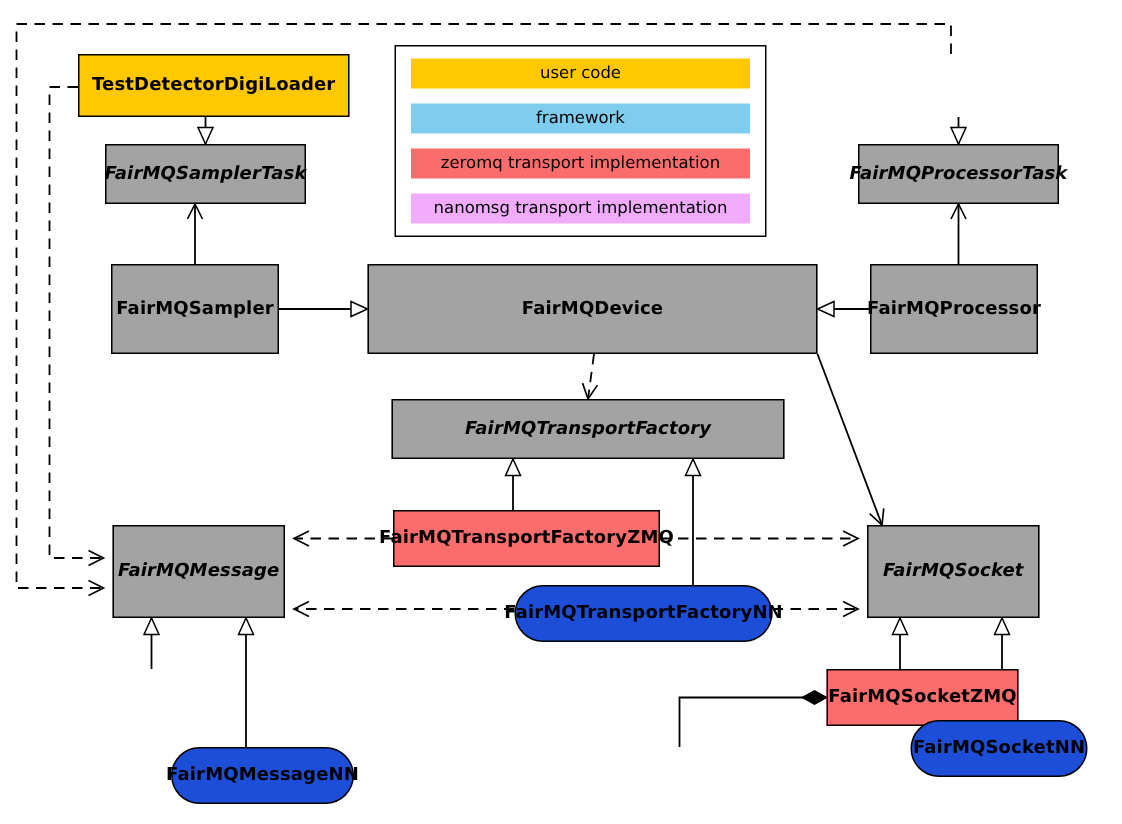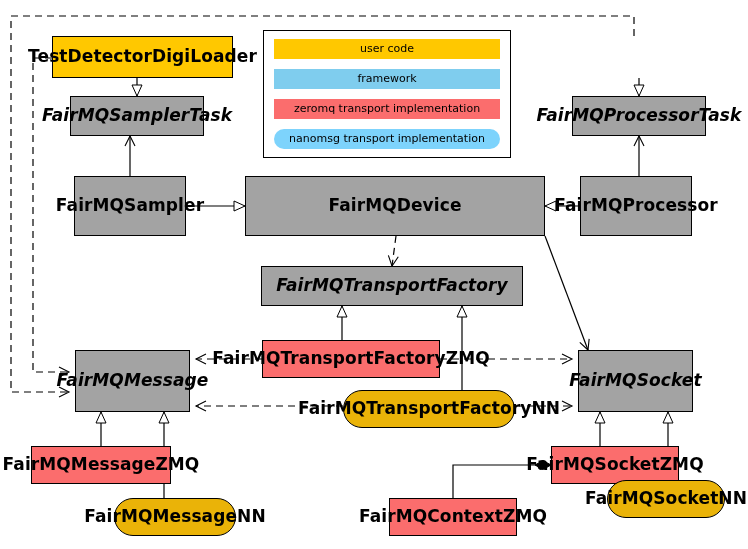--- a/index.html
+++ b/index.html
@@ -11,32 +11,32 @@
   #stage{position:relative;width:748px;height:549px;background:#ffffff;}
 
   svg#wires{position:absolute;left:0;top:0;width:748px;height:549px;}
 
   .node{
     position:absolute;
     box-sizing:border-box;
     border:1px solid #000000;
     display:flex;align-items:center;justify-content:center;
     text-align:center;
-    font-size:17px;
+    font-size:12px;
     font-weight:bold;
     color:#000000;
     line-height:1.15;
     padding:2px 4px;
     letter-spacing:.1px;
   }
   .node.abstract{font-style:italic;}
   .c-user{background:#FFC800;}
   .c-fw{background:#a3a3a3;}
   .c-zmq{background:#FB6D6D;}
-  .c-nn{background:#eab308;border-radius:19px;}
+  .c-nn{background:#1d4ed8;border-radius:19px;}
 
   
   #legend{
     position:absolute;left:263px;top:30px;width:248px;height:128px;
     background:#ffffff;border:1px solid #000000;box-sizing:border-box;
     padding:8px 10px;
     display:flex;flex-direction:column;justify-content:space-between;
   }
   .legend-row{
     height:20px;line-height:20px;text-align:center;
@@ -104,21 +104,21 @@
       <path d="M 668,498 L 668,412" marker-end="url(#hollowTri)"></path>
 
       <path d="M 453,498 L 453,465 L 551,465" marker-end="url(#solidDiamond)"></path>
     </g>
   </svg>
 
   <div id="legend">
     <div class="legend-row" style="background:#FFC800;">user code</div>
     <div class="legend-row" style="background:#7FCDEE;">framework</div>
     <div class="legend-row" style="background:#FB6D6D;">zeromq transport implementation</div>
-    <div class="legend-row" style="background:#7dd3fc;border-radius:10px;">nanomsg transport implementation</div>
+    <div class="legend-row" style="background:#f0abfc;">nanomsg transport implementation</div>
   </div>
 
   <div class="node c-user" style="left:52px;top:36px;width:181px;height:42px;">TestDetectorDigiLoader</div>
 
 
   <div class="node c-fw abstract" style="left:70px;top:96px;width:134px;height:40px;">FairMQSamplerTask</div>
 
   <div class="node c-fw abstract" style="left:572px;top:96px;width:134px;height:40px;">FairMQProcessorTask</div>
 
   <div class="node c-fw" style="left:74px;top:176px;width:112px;height:60px;">FairMQSampler</div>
@@ -130,23 +130,21 @@
   <div class="node c-fw abstract" style="left:261px;top:266px;width:262px;height:40px;">FairMQTransportFactory</div>
 
   <div class="node c-zmq" style="left:262px;top:340px;width:178px;height:38px;">FairMQTransportFactoryZMQ</div>
 
   <div class="node c-nn" style="left:343px;top:390px;width:172px;height:38px;">FairMQTransportFactoryNN</div>
 
   <div class="node c-fw abstract" style="left:75px;top:350px;width:115px;height:62px;">FairMQMessage</div>
 
   <div class="node c-fw abstract" style="left:578px;top:350px;width:115px;height:62px;">FairMQSocket</div>
 
-  <div class="node c-zmq" style="left:31px;top:446px;width:140px;height:38px;">FairMQMessageZMQ</div>
 
   <div class="node c-nn" style="left:114px;top:498px;width:122px;height:38px;">FairMQMessageNN</div>
 
   <div class="node c-zmq" style="left:551px;top:446px;width:128px;height:38px;">FairMQSocketZMQ</div>
 
   <div class="node c-nn" style="left:607px;top:480px;width:118px;height:38px;">FairMQSocketNN</div>
 
-  <div class="node c-zmq" style="left:389px;top:498px;width:128px;height:38px;">FairMQContextZMQ</div>
 
 </div>
 
 </body></html>

